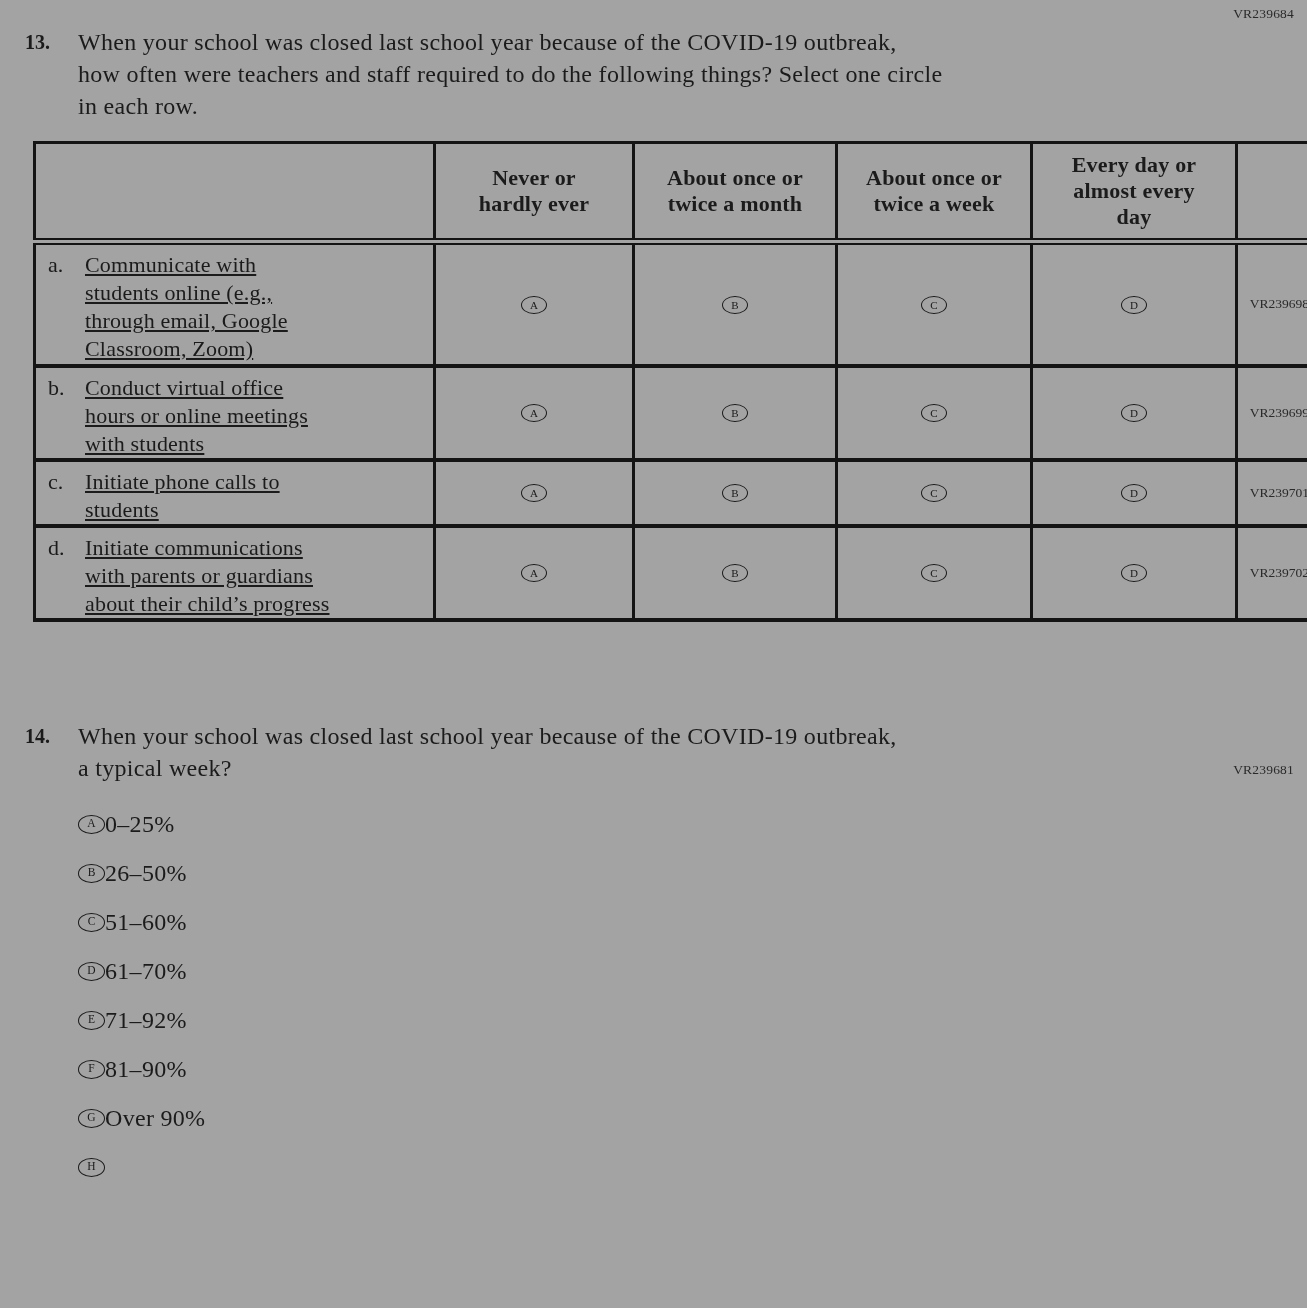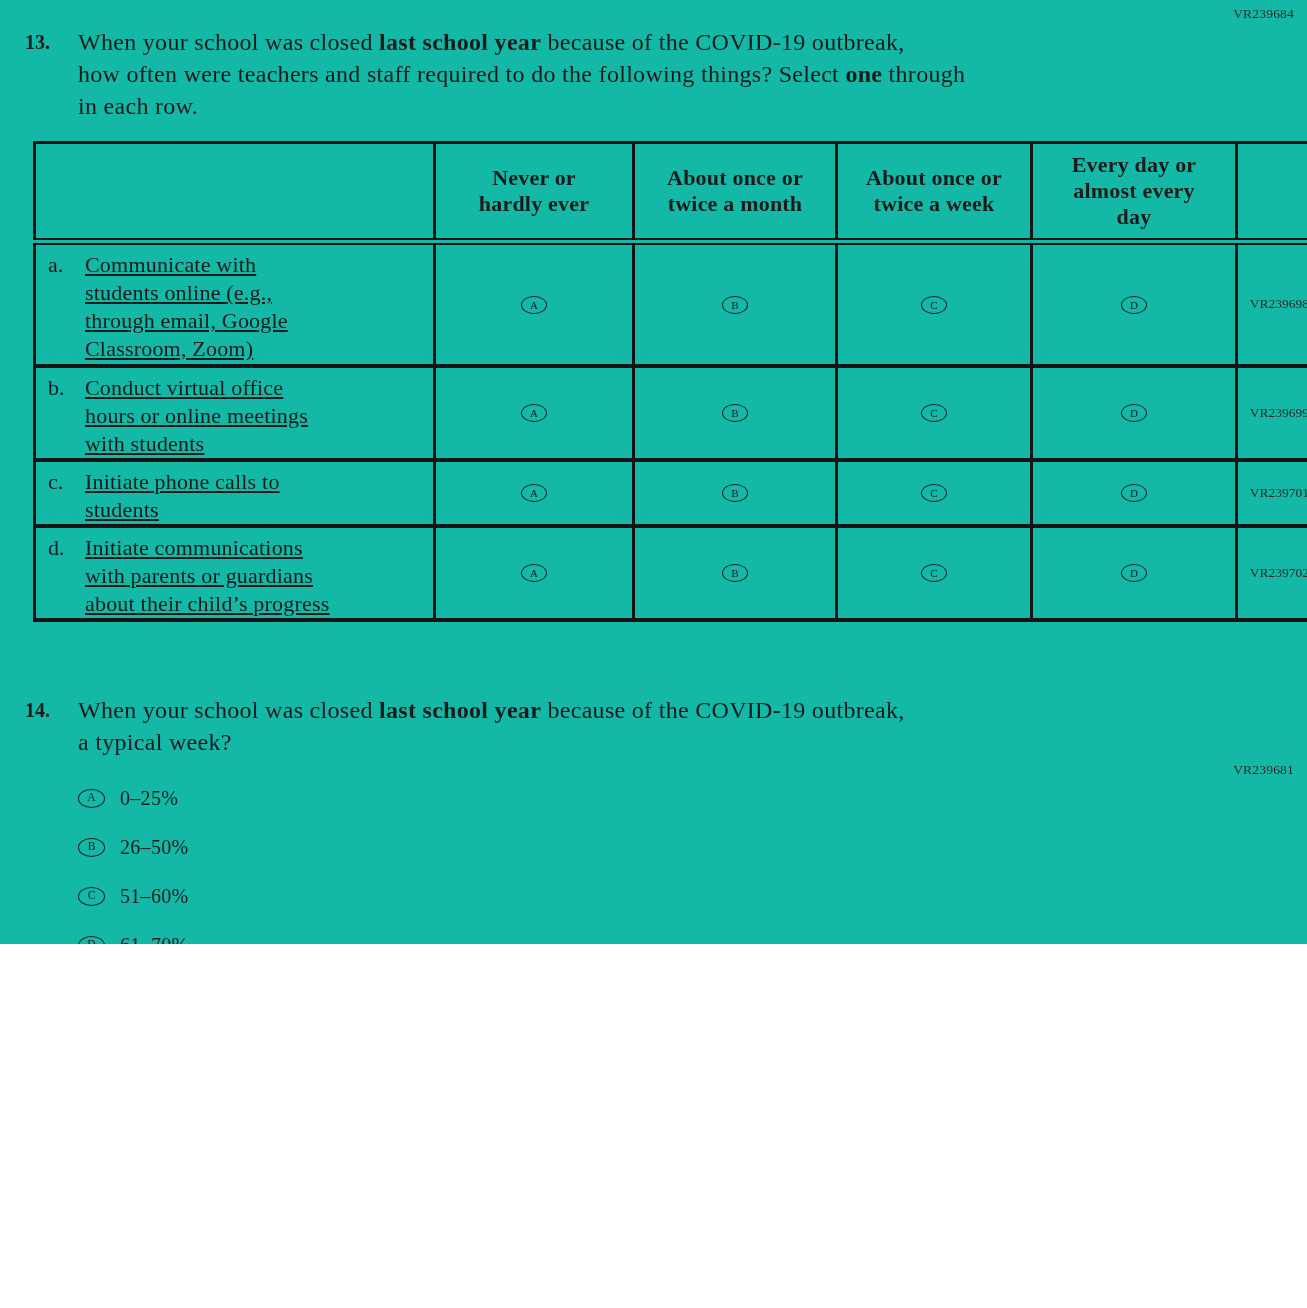--- a/index.html
+++ b/index.html
@@ -1,45 +1,45 @@
 <!DOCTYPE html>
 <html><head>
 <meta charset="utf-8">
 <style>
   * { margin:0; padding:0; box-sizing:border-box; }
   html,body { background:#ffffff; }
   .page {
     position:relative;
-    width:1307px; height:944px;
-    background:#14b8a6;
+    width:1307px; height:1308px;
+    background:#a3a3a3;
     color:#1b1b1b;
     font-family:"Liberation Serif", serif;
     overflow:hidden;
   }
   .vr-code {
     position:absolute;
     right:13px;
     font-size:13.5px;
     letter-spacing:.2px;
     color:#2a2a2a;
   }
   .vr-top { top:6px; }
   .vr-mid { top:762px; }
 
   .question { padding-left:25px; }
   .q13 { padding-top:26px; }
-  .q14 { padding-top:72px; }
+  .q14 { padding-top:98px; }
 
   .q-row { display:flex; }
   .q-num {
     flex:none; width:53px;
     font-size:20px; font-weight:bold; line-height:32px;
   }
   .q-text { font-size:24px; line-height:32px; letter-spacing:.3px; }
-  .q-text b { font-weight:bold; }
+  .q-text b { font-weight:normal; }
 
   table.grid {
     margin:19px 0 0 8px;
     width:1288px;
     border-collapse:collapse;
     table-layout:fixed;
   }
   .grid th, .grid td { border:3px solid #141414; }
   .grid thead th {
     height:99px;
@@ -67,36 +67,36 @@
     border:1.7px solid #1a1a1a; border-radius:50%;
     font-size:11px; line-height:1; font-weight:normal;
     color:#1a1a1a; background:transparent;
     cursor:pointer;
   }
   .vr-cell { text-align:center; font-size:13.5px; color:#2a2a2a; }
 
   ul.options { list-style:none; margin:16px 0 0 53px; }
   .option { display:flex; align-items:center; height:49px; }
   .option .bubble { width:27px; height:19px; font-size:11.5px; flex:none; }
-  .option-label { margin-left:15px; font-size:20px; letter-spacing:.3px;text-align:right; }
+  .option-label { margin-left:0; font-size:24px; letter-spacing:.3px;text-align:right; }
 </style>
 </head>
 <body>
 
 <div class="page">
 
   <div class="vr-code vr-top">VR239684</div>
   <div class="vr-code vr-mid">VR239681</div>
 
   <section class="question q13">
     <div class="q-row">
       <span class="q-num">13.</span>
       <div class="q-text">
         <div><span>When your school was closed </span><b>last school year</b><span> because of the COVID-19 outbreak,</span></div>
-        <div><span>how often were teachers and staff required to do the following things? Select </span><b>one</b><span> through</span></div>
+        <div><span>how often were teachers and staff required to do the following things? Select </span><b>one</b><span> circle</span></div>
         <div>in each row.</div>
       </div>
     </div>
 
     <table class="grid">
       <colgroup>
         <col style="width:400px">
           <col style="width:199px">
           <col style="width:203px">
         <col style="width:195px">

